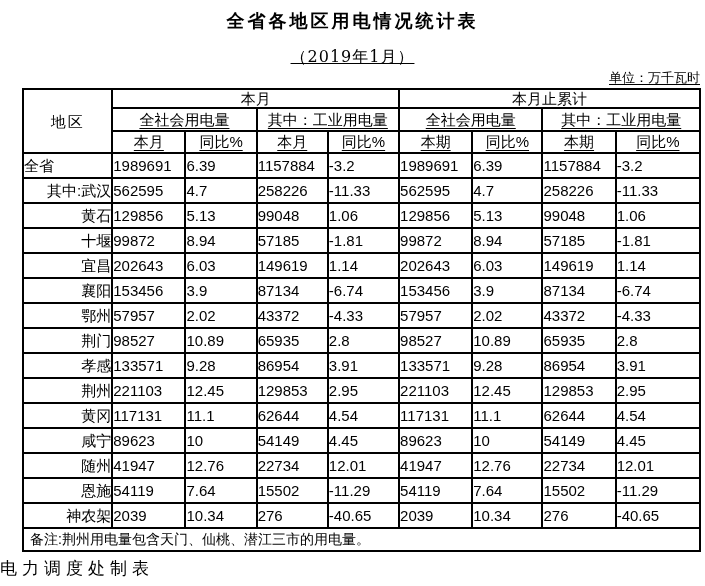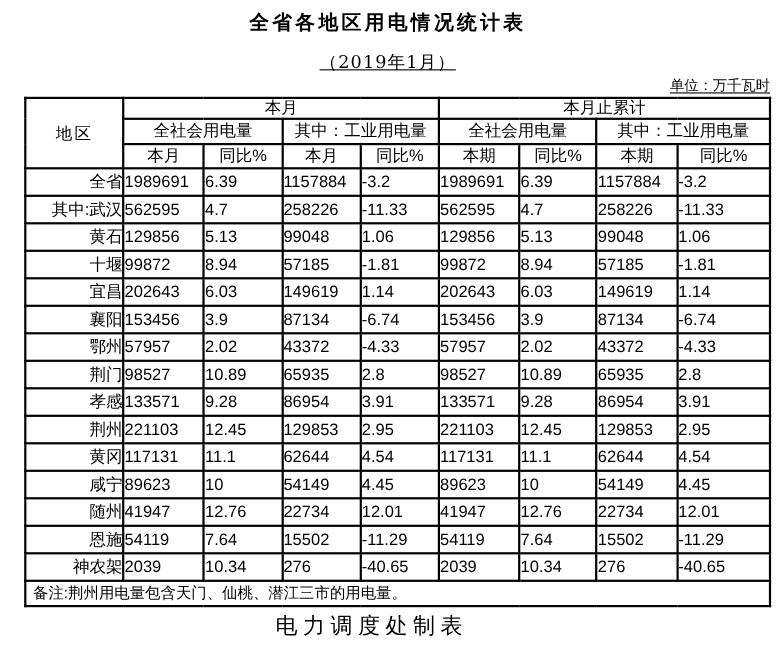--- a/index.html
+++ b/index.html
@@ -58,41 +58,42 @@
     font-size: 15px;
     white-space: nowrap;
     overflow: hidden;
   }
   thead th { text-align: center; vertical-align: middle; }
   .h-row1 th { height: 17px; line-height: 17px; }
   .h-row2 th { height: 21px; line-height: 21px; }
   .h-row3 th { height: 20px; line-height: 20px; }
   .corner { font-size: 16px; letter-spacing: 2px; }
   .u {
+    text-decoration: underline;
     text-underline-offset: 3px;
   }
   tbody td { height: 23px; line-height: 23px; }
   td.region { text-align: right; padding-right: 2px; }
-  td.region.center { text-align: right; padding-right: 0; }
+  td.region.center { text-align: left; padding-right: 0; }
   td.val-center { text-align: left; }
   td.val-right { text-align: left; padding-right: 3px; }
   tfoot td.note {
     height: 21px;
     line-height: 21px;
     font-size: 14px;
     text-align: left;
     padding-left: 6px;
   }
 
   .credit {
     margin-top: 5px;
-    text-align: center;
+    text-align: left;
     padding-right: 29px;
     font-family: "DejaVu Serif", serif;
-    font-size: 20px;
+    font-size: 17px;
     letter-spacing: 5px;
     line-height: 22px;
   }
 </style>
 </head>
 <body>
 
 <div class="page">
 
   <div class="title">全省各地区用电情况统计表</div>

